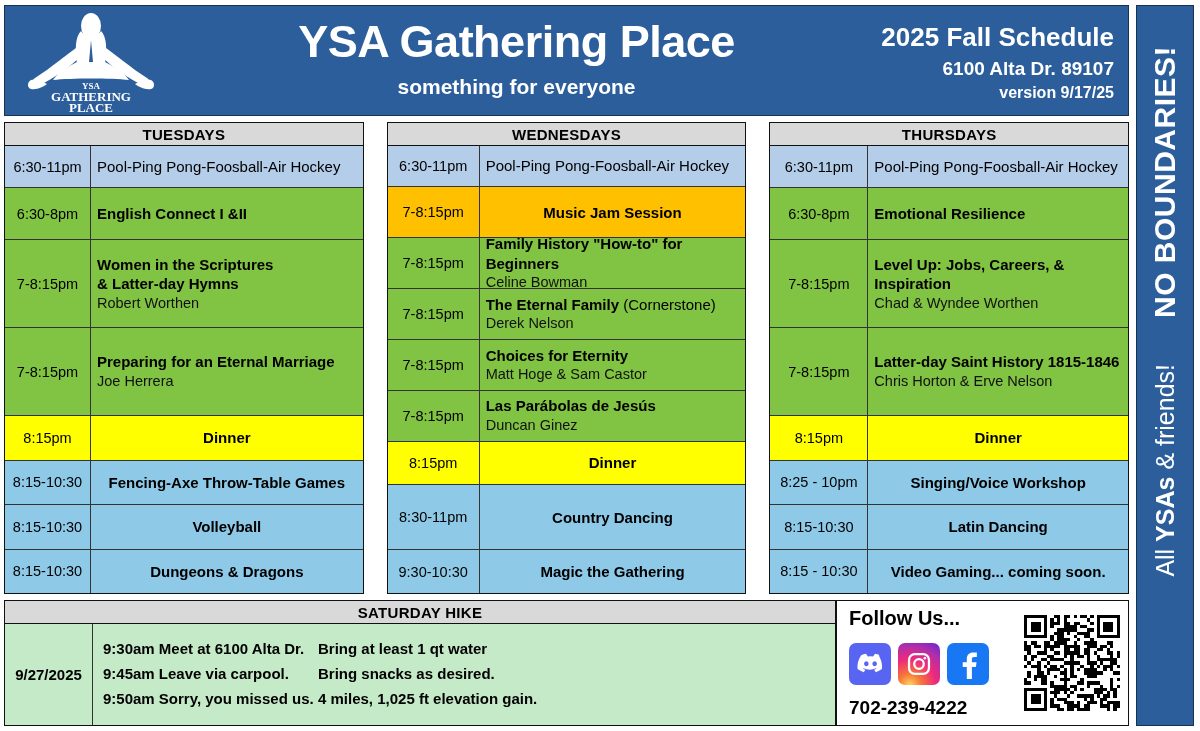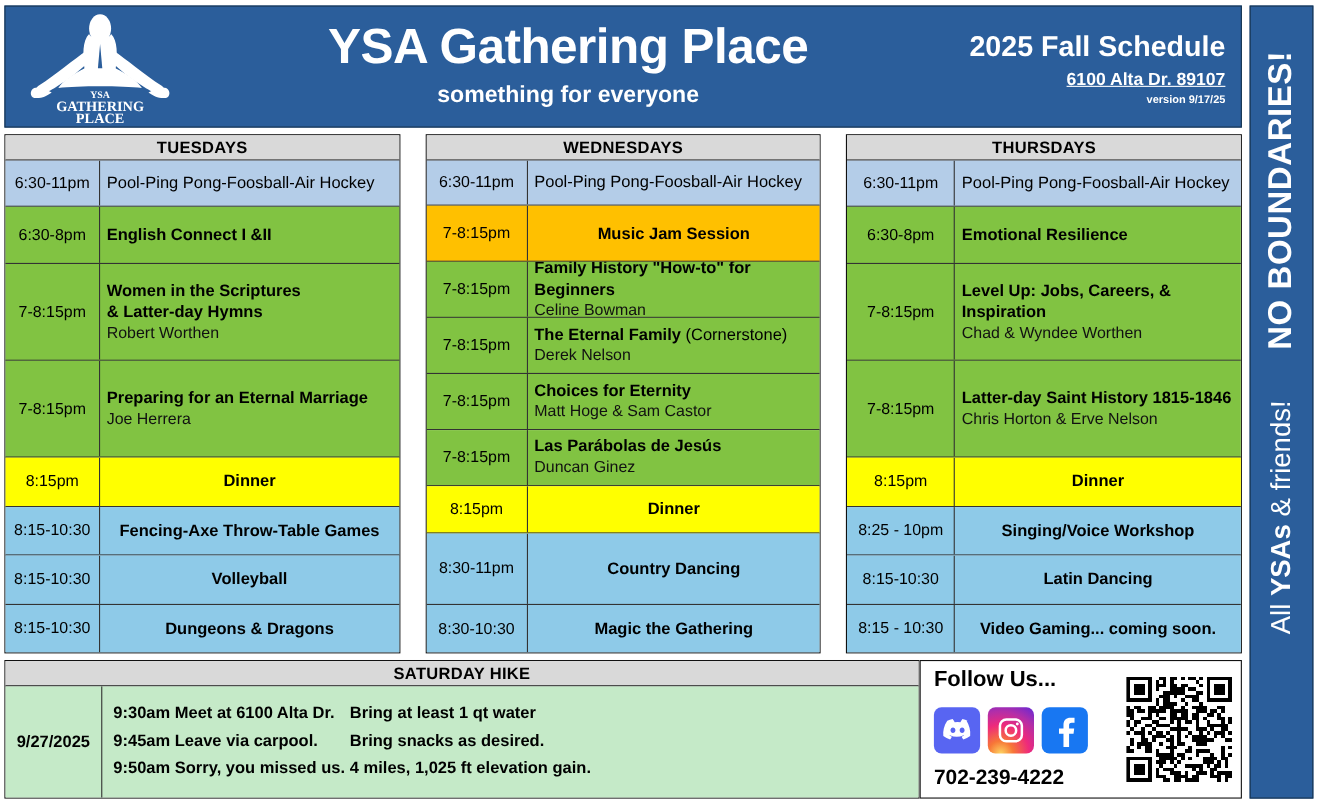--- a/index.html
+++ b/index.html
@@ -25,22 +25,22 @@
     line-height: 1.05; white-space: nowrap;
   }
   .sub-title {
     color: #fff; font-size: 21px; font-weight: bold; margin-top: 9px;
   }
   .header-right {
     width: 270px; flex: none; text-align: right; padding-right: 14px;
     color: #fff; position: relative; top: 2px;
   }
   .hr-1 { font-size: 26px; font-weight: bold; line-height: 1.15; }
-  .hr-2 { font-size: 16px; font-weight: bold; margin-top: 6px; text-decoration: underline; }
-  .hr-3 { font-size: 10px; font-weight: bold; margin-top: 4px; }
+  .hr-2 { font-size: 19px; font-weight: bold; margin-top: 6px; }
+  .hr-3 { font-size: 16px; font-weight: bold; margin-top: 4px; }
 
   
   .side-banner {
     position: absolute; left: 1136px; top: 5px; width: 58px; height: 721px;
     background: #2B5E9B; border: 1px solid #16334f;
     display: flex; flex-direction: column; align-items: center;
     justify-content: flex-start; overflow: hidden;
   }
   .vtext {
     writing-mode: vertical-rl; transform: rotate(180deg);
@@ -286,21 +286,21 @@
               <div class="d-title"><span>Dinner</span></div>
             </div>
           </div>
           <div class="row fill-blue" style="flex: 62 0 0px;">
             <div class="time">8:30-11pm</div>
             <div class="desc ctr">
               <div class="d-title"><span>Country Dancing</span></div>
             </div>
           </div>
           <div class="row fill-blue" style="flex: 41 0 0px;">
-            <div class="time">8:30-10:30</div>
+            <div class="time">9:30-10:30</div>
             <div class="desc ctr">
               <div class="d-title"><span>Magic the Gathering</span></div>
             </div>
           </div>
         </div>
       </div>
       <div class="col thu">
         <div class="col-head">THURSDAYS</div>
         <div class="col-body">
           <div class="row fill-lblue" style="flex: 39 0 0px;">

